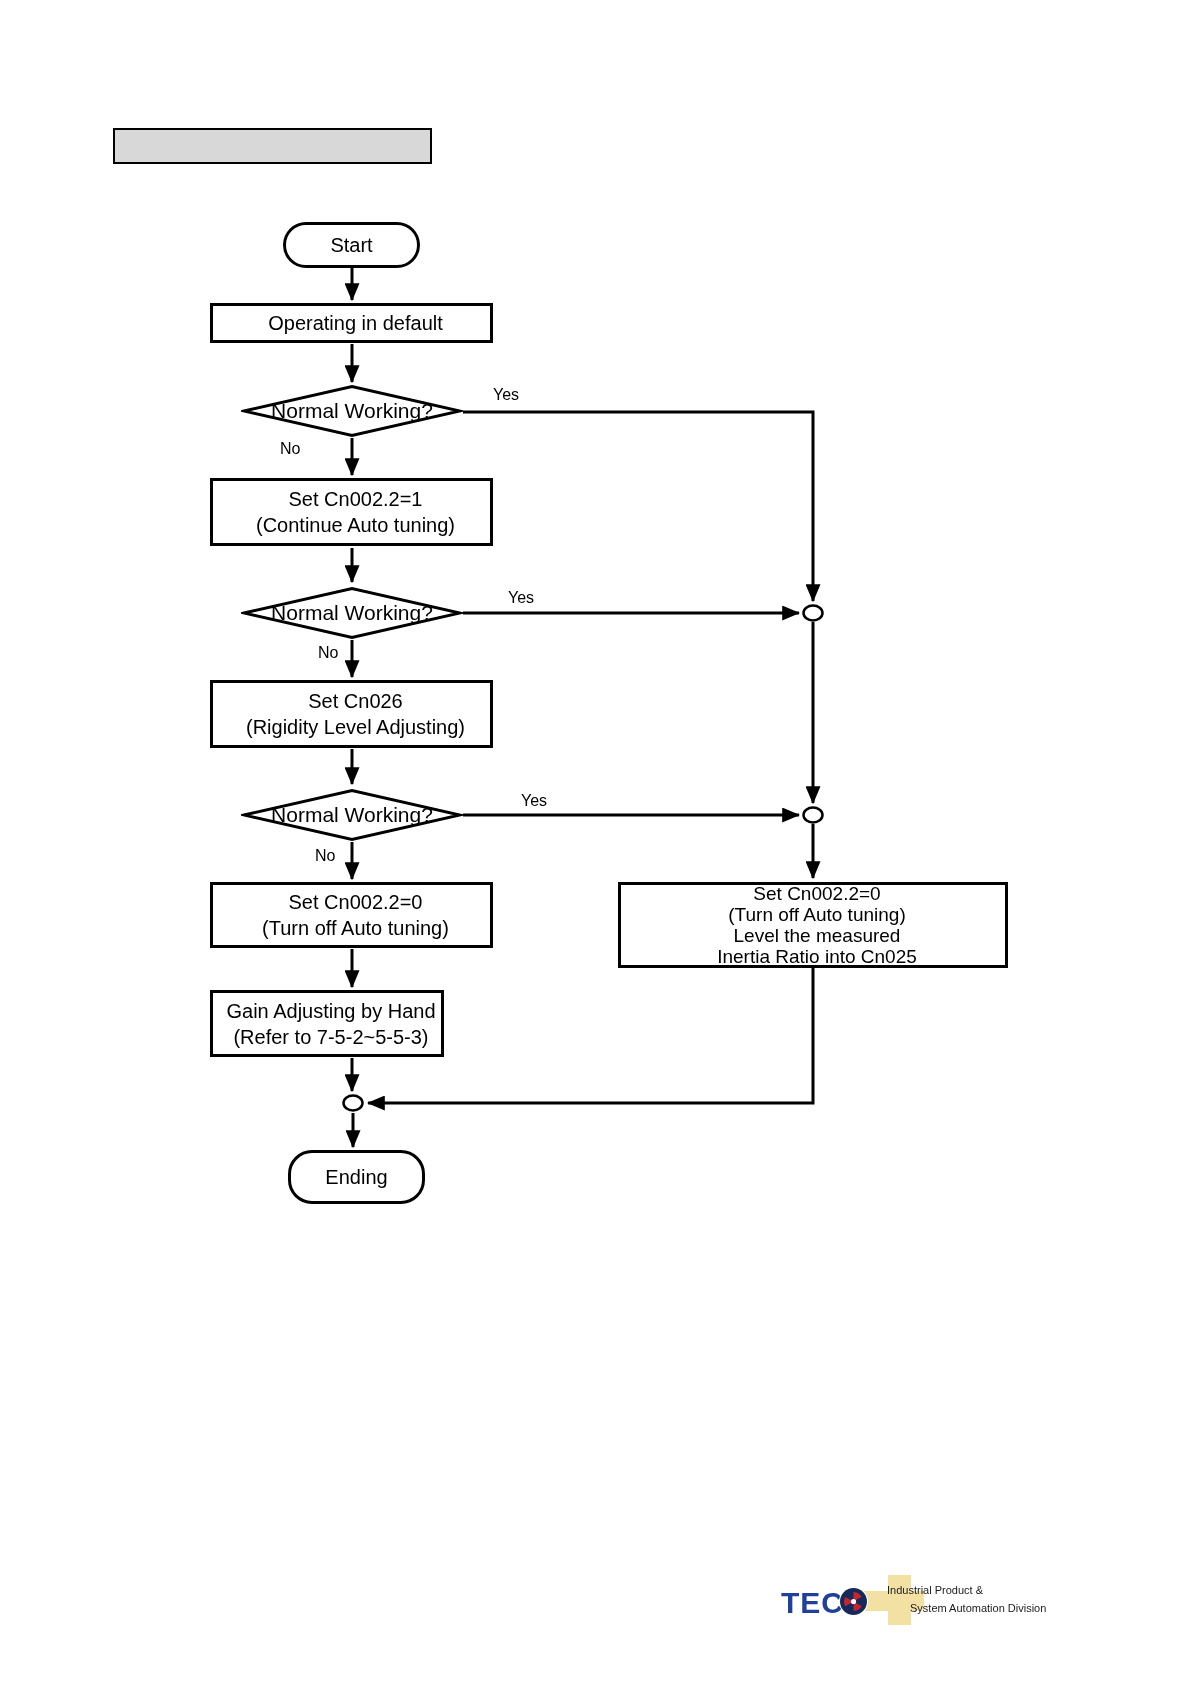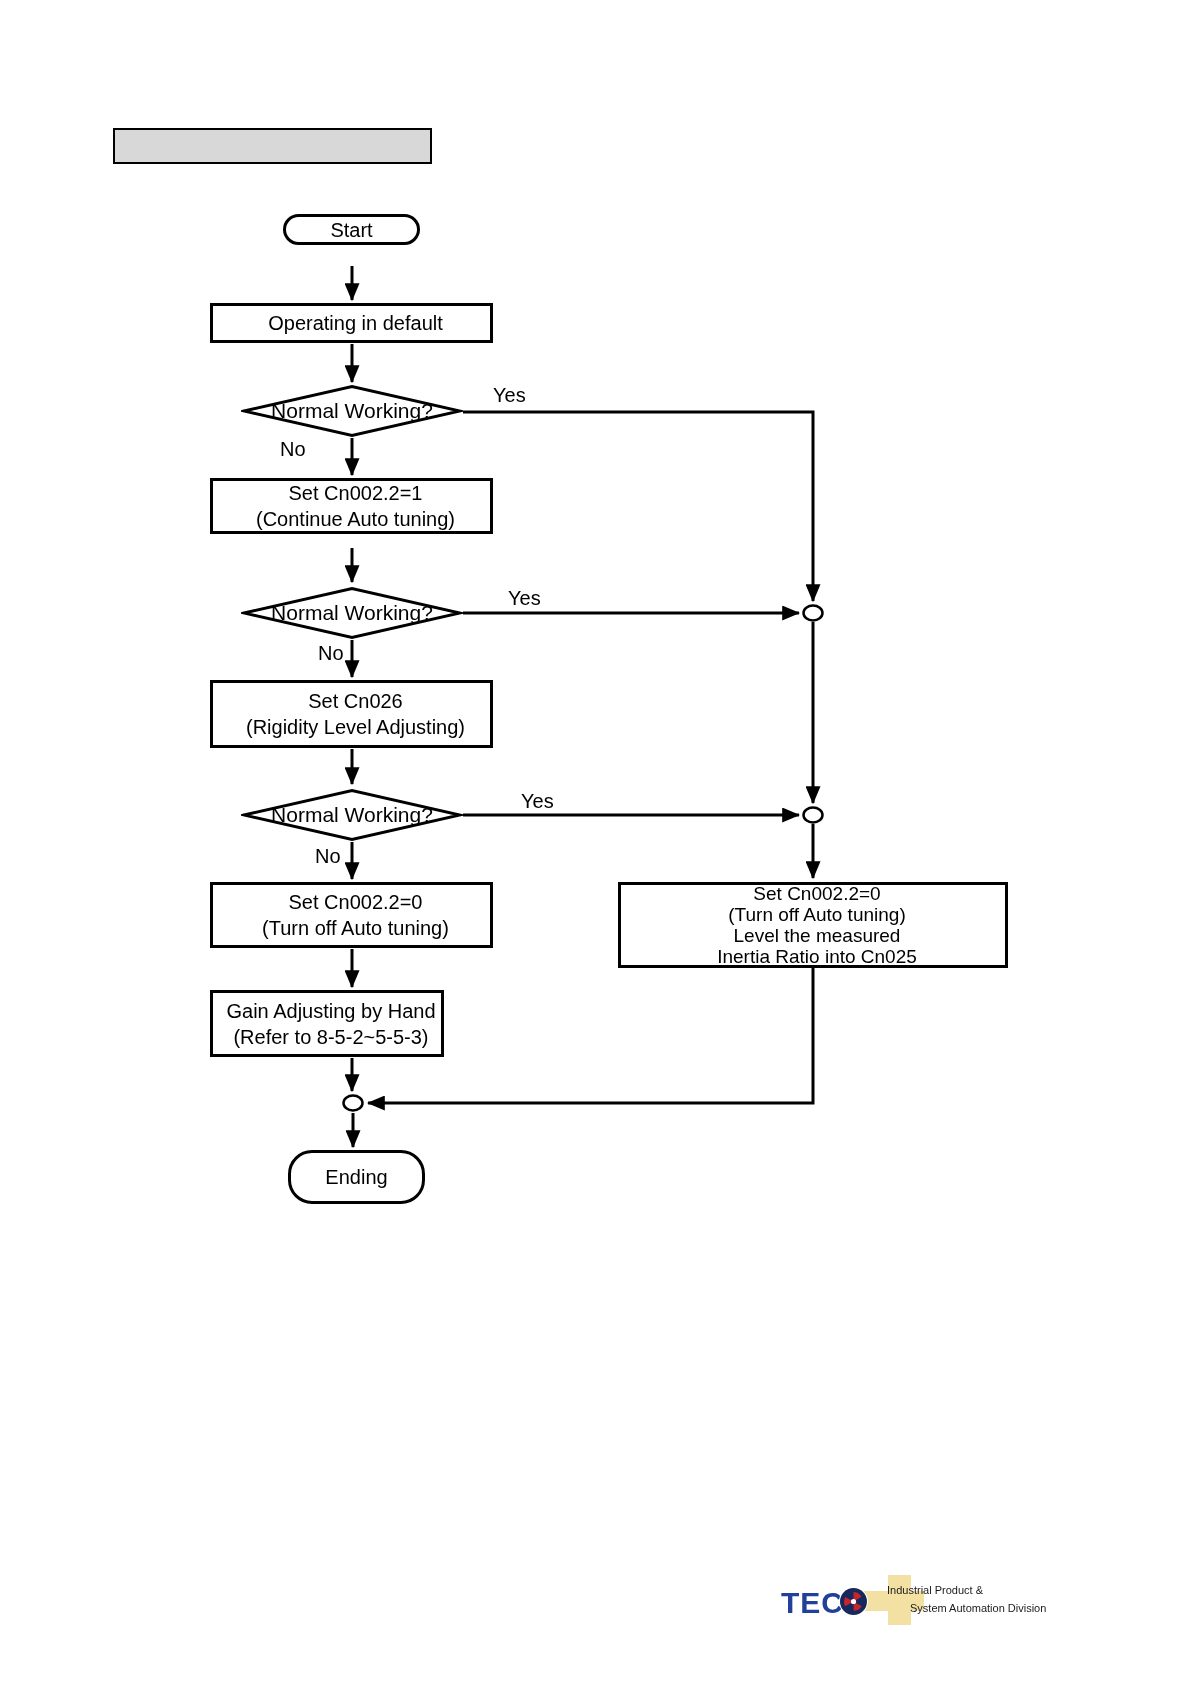--- a/index.html
+++ b/index.html
@@ -12,21 +12,21 @@
     display:flex;flex-direction:column;align-items:center;justify-content:center;
     text-align:center;font-size:20px;line-height:26px;}
   .rect{border:3px solid #000;padding-left:8px;}
   .stadium{border:3px solid #000;border-radius:24px;}
   .placeholder{position:absolute;z-index:2;box-sizing:border-box;
     background:#d8d8d8;border:2px solid #000;}
   .diamond{position:absolute;z-index:2;}
   .diamond svg{display:block;}
   .diamond .dlabel{position:absolute;left:0;top:0;right:0;bottom:0;
     display:flex;align-items:center;justify-content:center;font-size:21px;}
-  .lbl{position:absolute;z-index:3;font-size:20px;line-height:20px;white-space:nowrap;}
+  .lbl{position:absolute;z-index:3;font-size:16px;line-height:20px;white-space:nowrap;}
   .rbox{font-size:19px;line-height:21px;}
   
   #footer-logo{position:absolute;left:781px;top:1572px;width:330px;height:62px;z-index:2;}
   #tan-accent{position:absolute;left:81px;top:3px;z-index:1;}
   #brand-wrap{position:absolute;left:0px;top:14px;z-index:2;width:96px;height:34px;}
   #brand-text{font-size:30px;font-weight:bold;letter-spacing:1px;color:#21409a;
     font-family:"Liberation Sans",sans-serif;}
   #teco-o-icon{position:absolute;left:58px;top:1px;}
   #logo-lines{position:absolute;left:106px;top:9px;z-index:2;font-size:11px;
     line-height:18px;color:#1b1b1b;white-space:nowrap;}
@@ -63,36 +63,36 @@
     </g>
     <g fill="#fff" stroke="#000" stroke-width="2.5">
       <ellipse cx="813" cy="613" rx="9.5" ry="7.5"></ellipse>
       <ellipse cx="813" cy="815" rx="9.5" ry="7.5"></ellipse>
       <ellipse cx="353" cy="1103" rx="9.5" ry="7.5"></ellipse>
     </g>
   </svg>
 
   <div class="placeholder" style="left:113px;top:128px;width:319px;height:36px;"></div>
 
-  <div class="node stadium" style="left:283px;top:214px;width:137px;height:31px;">
+  <div class="node stadium" style="left:283px;top:222px;width:137px;height:46px;">
     <span>Start</span>
   </div>
 
   <div class="node rect" style="left:210px;top:303px;width:283px;height:40px;">
     <span>Operating in default</span>
   </div>
 
   <div class="diamond" style="left:241px;top:383px;width:222px;height:56px;">
     <svg width="222" height="56" viewBox="0 0 222 56">
       <polygon points="3,28 111,3.5 219,28 111,52.5" fill="#fff" stroke="#000" stroke-width="3" stroke-miterlimit="10"></polygon>
     </svg>
     <span class="dlabel">Normal Working?</span>
   </div>
 
-  <div class="node rect" style="left:210px;top:478px;width:283px;height:56px;">
+  <div class="node rect" style="left:210px;top:478px;width:283px;height:68px;">
     <span>Set Cn002.2=1</span>
     <span>(Continue Auto tuning)</span>
   </div>
 
   <div class="diamond" style="left:241px;top:585px;width:222px;height:56px;">
     <svg width="222" height="56" viewBox="0 0 222 56">
       <polygon points="3,28 111,3.5 219,28 111,52.5" fill="#fff" stroke="#000" stroke-width="3" stroke-miterlimit="10"></polygon>
     </svg>
     <span class="dlabel">Normal Working?</span>
   </div>
@@ -116,21 +116,21 @@
 
   <div class="node rect rbox" style="left:618px;top:882px;width:390px;height:86px;">
     <span>Set Cn002.2=0</span>
     <span>(Turn off Auto tuning)</span>
     <span>Level the measured</span>
     <span>Inertia Ratio into Cn025</span>
   </div>
 
   <div class="node rect" style="left:210px;top:990px;width:234px;height:67px;">
     <span>Gain Adjusting by Hand</span>
-    <span>(Refer to 8-5-2~5-5-3)</span>
+    <span>(Refer to 7-5-2~5-5-3)</span>
   </div>
 
   <div class="node stadium" style="left:288px;top:1150px;width:137px;height:54px;">
     <span>Ending</span>
   </div>
 
   <span class="lbl" style="left:493px;top:385px;">Yes</span>
   <span class="lbl" style="left:508px;top:588px;">Yes</span>
   <span class="lbl" style="left:521px;top:791px;">Yes</span>
   <span class="lbl" style="left:280px;top:439px;">No</span>

